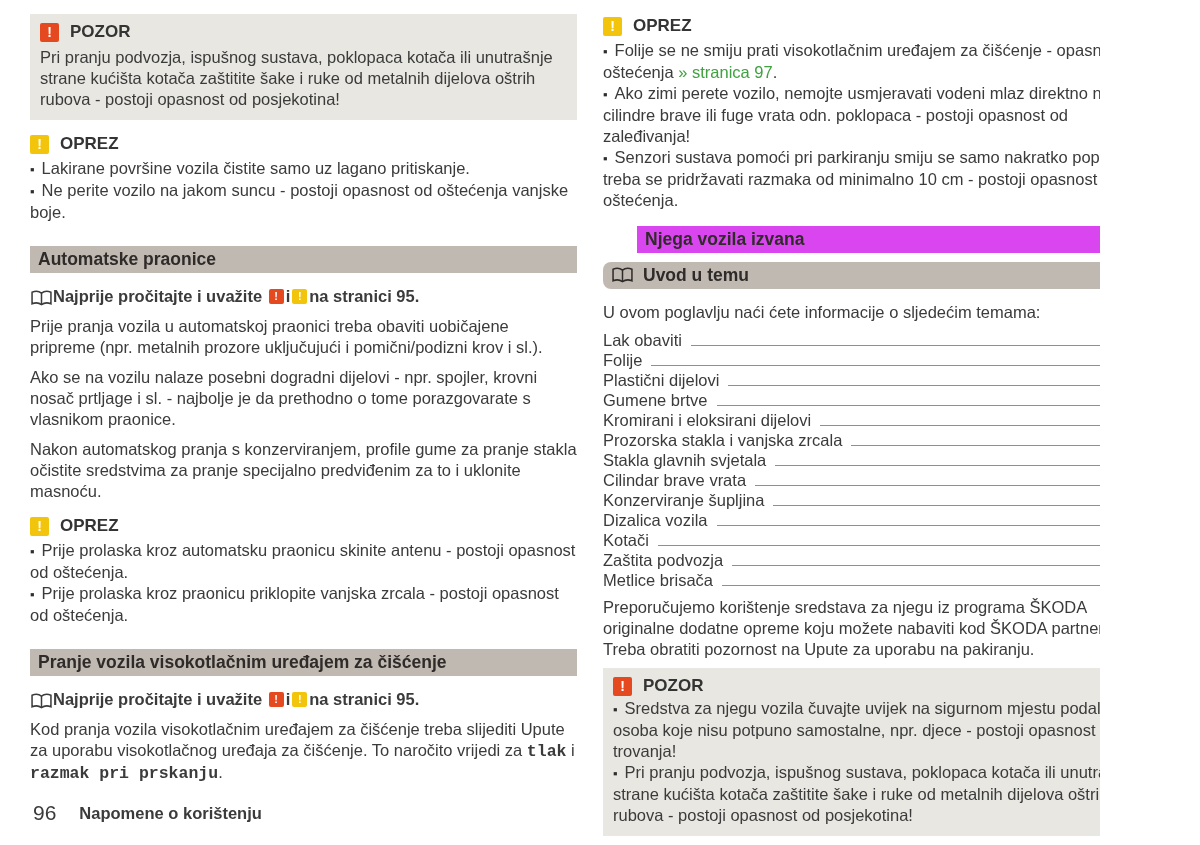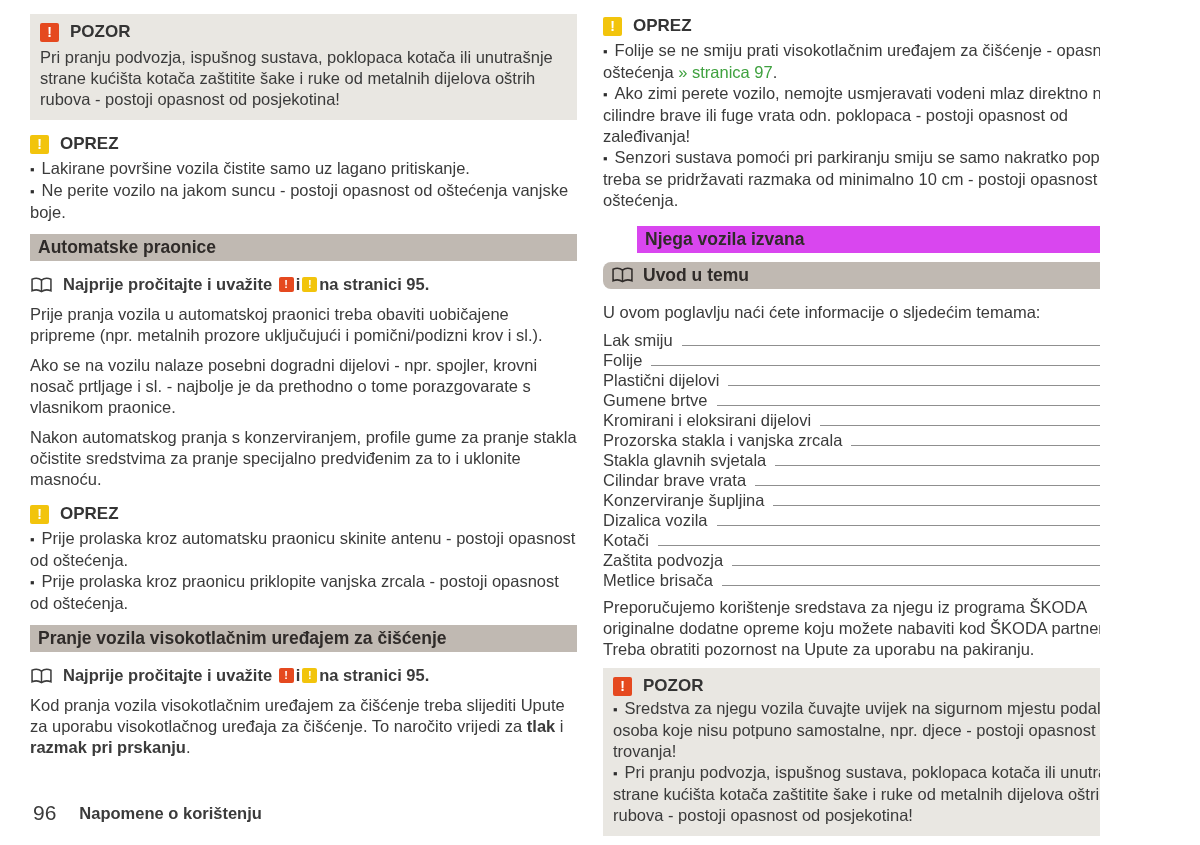--- a/index.html
+++ b/index.html
@@ -28,35 +28,35 @@
   .mini-icon { display:inline-block; width:15px; height:15px; border-radius:2px;
     position:relative; vertical-align:-2px; margin:0 2px; }
   .mini-icon::before { content:"!"; position:absolute; left:0; top:0; width:100%; height:100%;
     display:flex; align-items:center; justify-content:center;
     color:#fff; font-weight:700; font-size:11px; line-height:1; }
 
   .bullet { position:relative; }
   .bullet::before { content:"▪"; font-size:13px; margin-right:7px; color:#2e2e2e; }
 
   
-  .bar { margin-top:11px; background:#c0b9b2; color:#2f2b29; font-weight:700;
+  .bar { margin-top:23px; background:#c0b9b2; color:#2f2b29; font-weight:700;
     font-size:17.5px; line-height:26px; padding:0 0 1px 8px; }
   .bar-green { background:#d946ef;margin-left:34px; }
   .bar-sub { display:flex; align-items:center; gap:9px; }
 
-  .read-first { margin-top:13px; display:flex; align-items:center; gap:10px; }
+  .read-first { margin-top:13px; display:flex; align-items:flex-end; gap:0; }
   .read-first .txt { font-weight:700; }
   .book-icon { flex:0 0 auto; margin-top:2px; }
 
   .para { margin-top:9px; }
   .oprez-block { margin-top:12px; }
   .oprez-block .warn-title-row { margin-bottom:2px; }
 
   .link-green { color:#3fa13f; }
-  .bold { font-weight:700; }
+  .bold { font-weight:700;font-family:Liberation Mono, monospace; }
 
   
   .intro { margin-top:13px; }
   .toc { margin-top:7px; }
   .toc-row { display:flex; align-items:baseline; font-size:16.5px; line-height:20px; }
   .toc-label { white-space:nowrap; }
   .toc-leader { flex:1; border-bottom:1px solid #8f8f8f; margin:0 5px 4px 9px; }
   .toc-page { flex:0 0 28px; text-align:right; }
 
   .pozor2 { position:relative; margin-top:8px; }
@@ -150,21 +150,21 @@
         <path d="M12 3.2 C9.2 1.2 5 1.2 2 2.4 L2 14.6 C5 13.4 9.2 13.4 12 15.4 C14.8 13.4 19 13.4 22 14.6 L22 2.4 C19 1.2 14.8 1.2 12 3.2 Z" fill="none" stroke="#2f2b29" stroke-width="1.6"></path>
         <path d="M12 3.2 L12 15.4" fill="none" stroke="#2f2b29" stroke-width="1.6"></path>
       </svg>
       <span>Uvod u temu</span>
     </div>
 
     <p class="intro">U ovom poglavlju naći ćete informacije o sljedećim temama:</p>
 
     <div class="toc">
       <div class="toc-row">
-          <span class="toc-label">Lak smiju</span>
+          <span class="toc-label">Lak obaviti</span>
           <span class="toc-leader"></span>
           <span class="toc-page">97</span>
         </div>
       <div class="toc-row">
           <span class="toc-label">Folije</span>
           <span class="toc-leader"></span>
           <span class="toc-page">97</span>
         </div>
       <div class="toc-row">
           <span class="toc-label">Plastični dijelovi</span>

